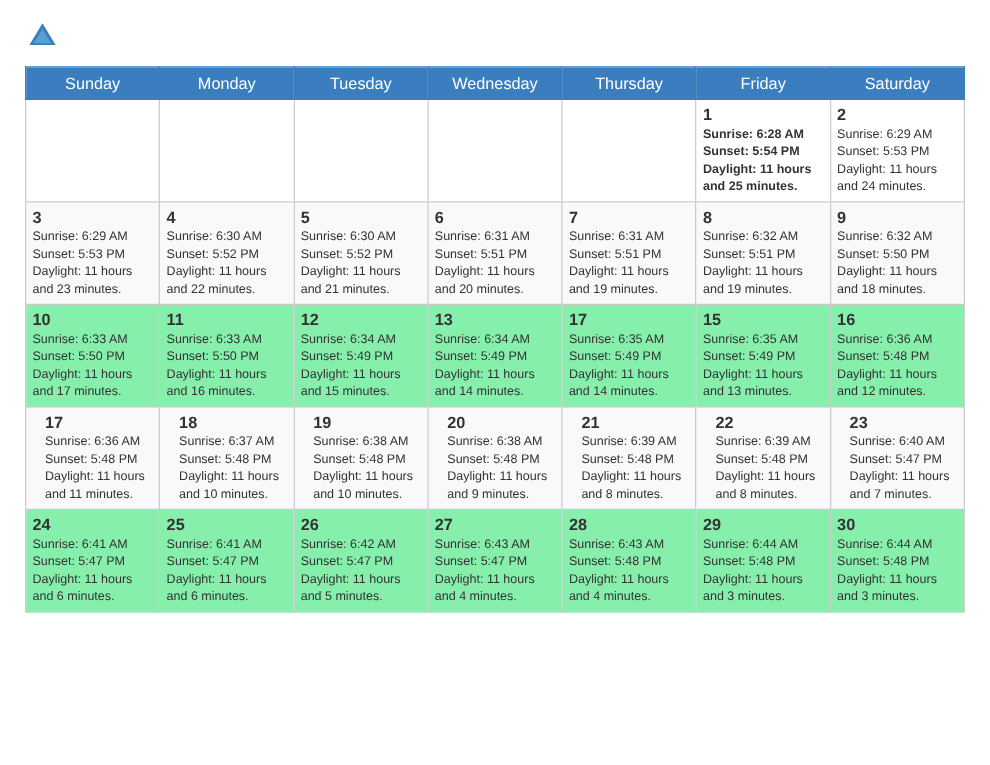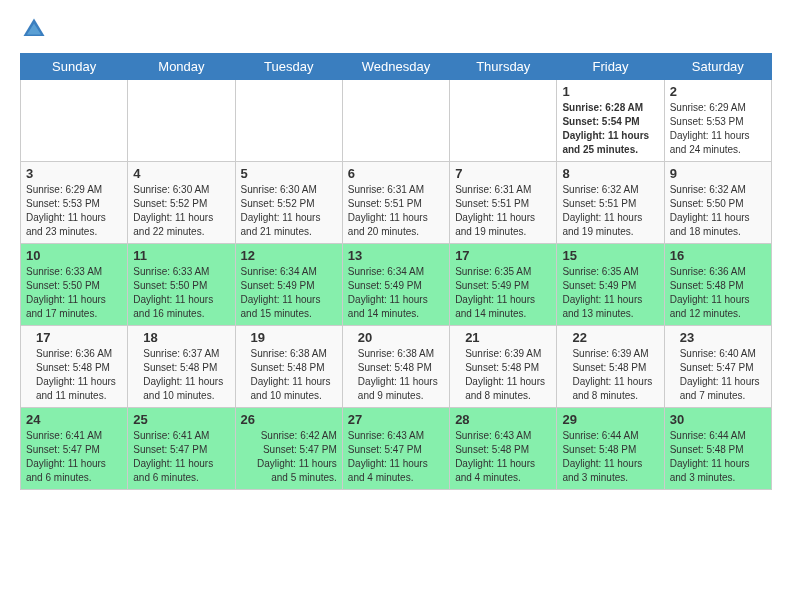--- a/index.html
+++ b/index.html
@@ -245,21 +245,21 @@
           </td>
           <td>
             <span class="day-num">25</span>
             <div class="day-info" style="white-space: pre-line;">Sunrise: 6:41 AM
 Sunset: 5:47 PM
 Daylight: 11 hours
 and 6 minutes.</div>
           </td>
           <td>
             <span class="day-num">26</span>
-            <div class="day-info" style="white-space: pre-line; text-align: right;">Sunrise: 6:42 AM
+            <div class="day-info" style="white-space: pre-line;">Sunrise: 6:42 AM
 Sunset: 5:47 PM
 Daylight: 11 hours
 and 5 minutes.</div>
           </td>
           <td>
             <span class="day-num">27</span>
             <div class="day-info" style="white-space: pre-line;">Sunrise: 6:43 AM
 Sunset: 5:47 PM
 Daylight: 11 hours
 and 4 minutes.</div>

